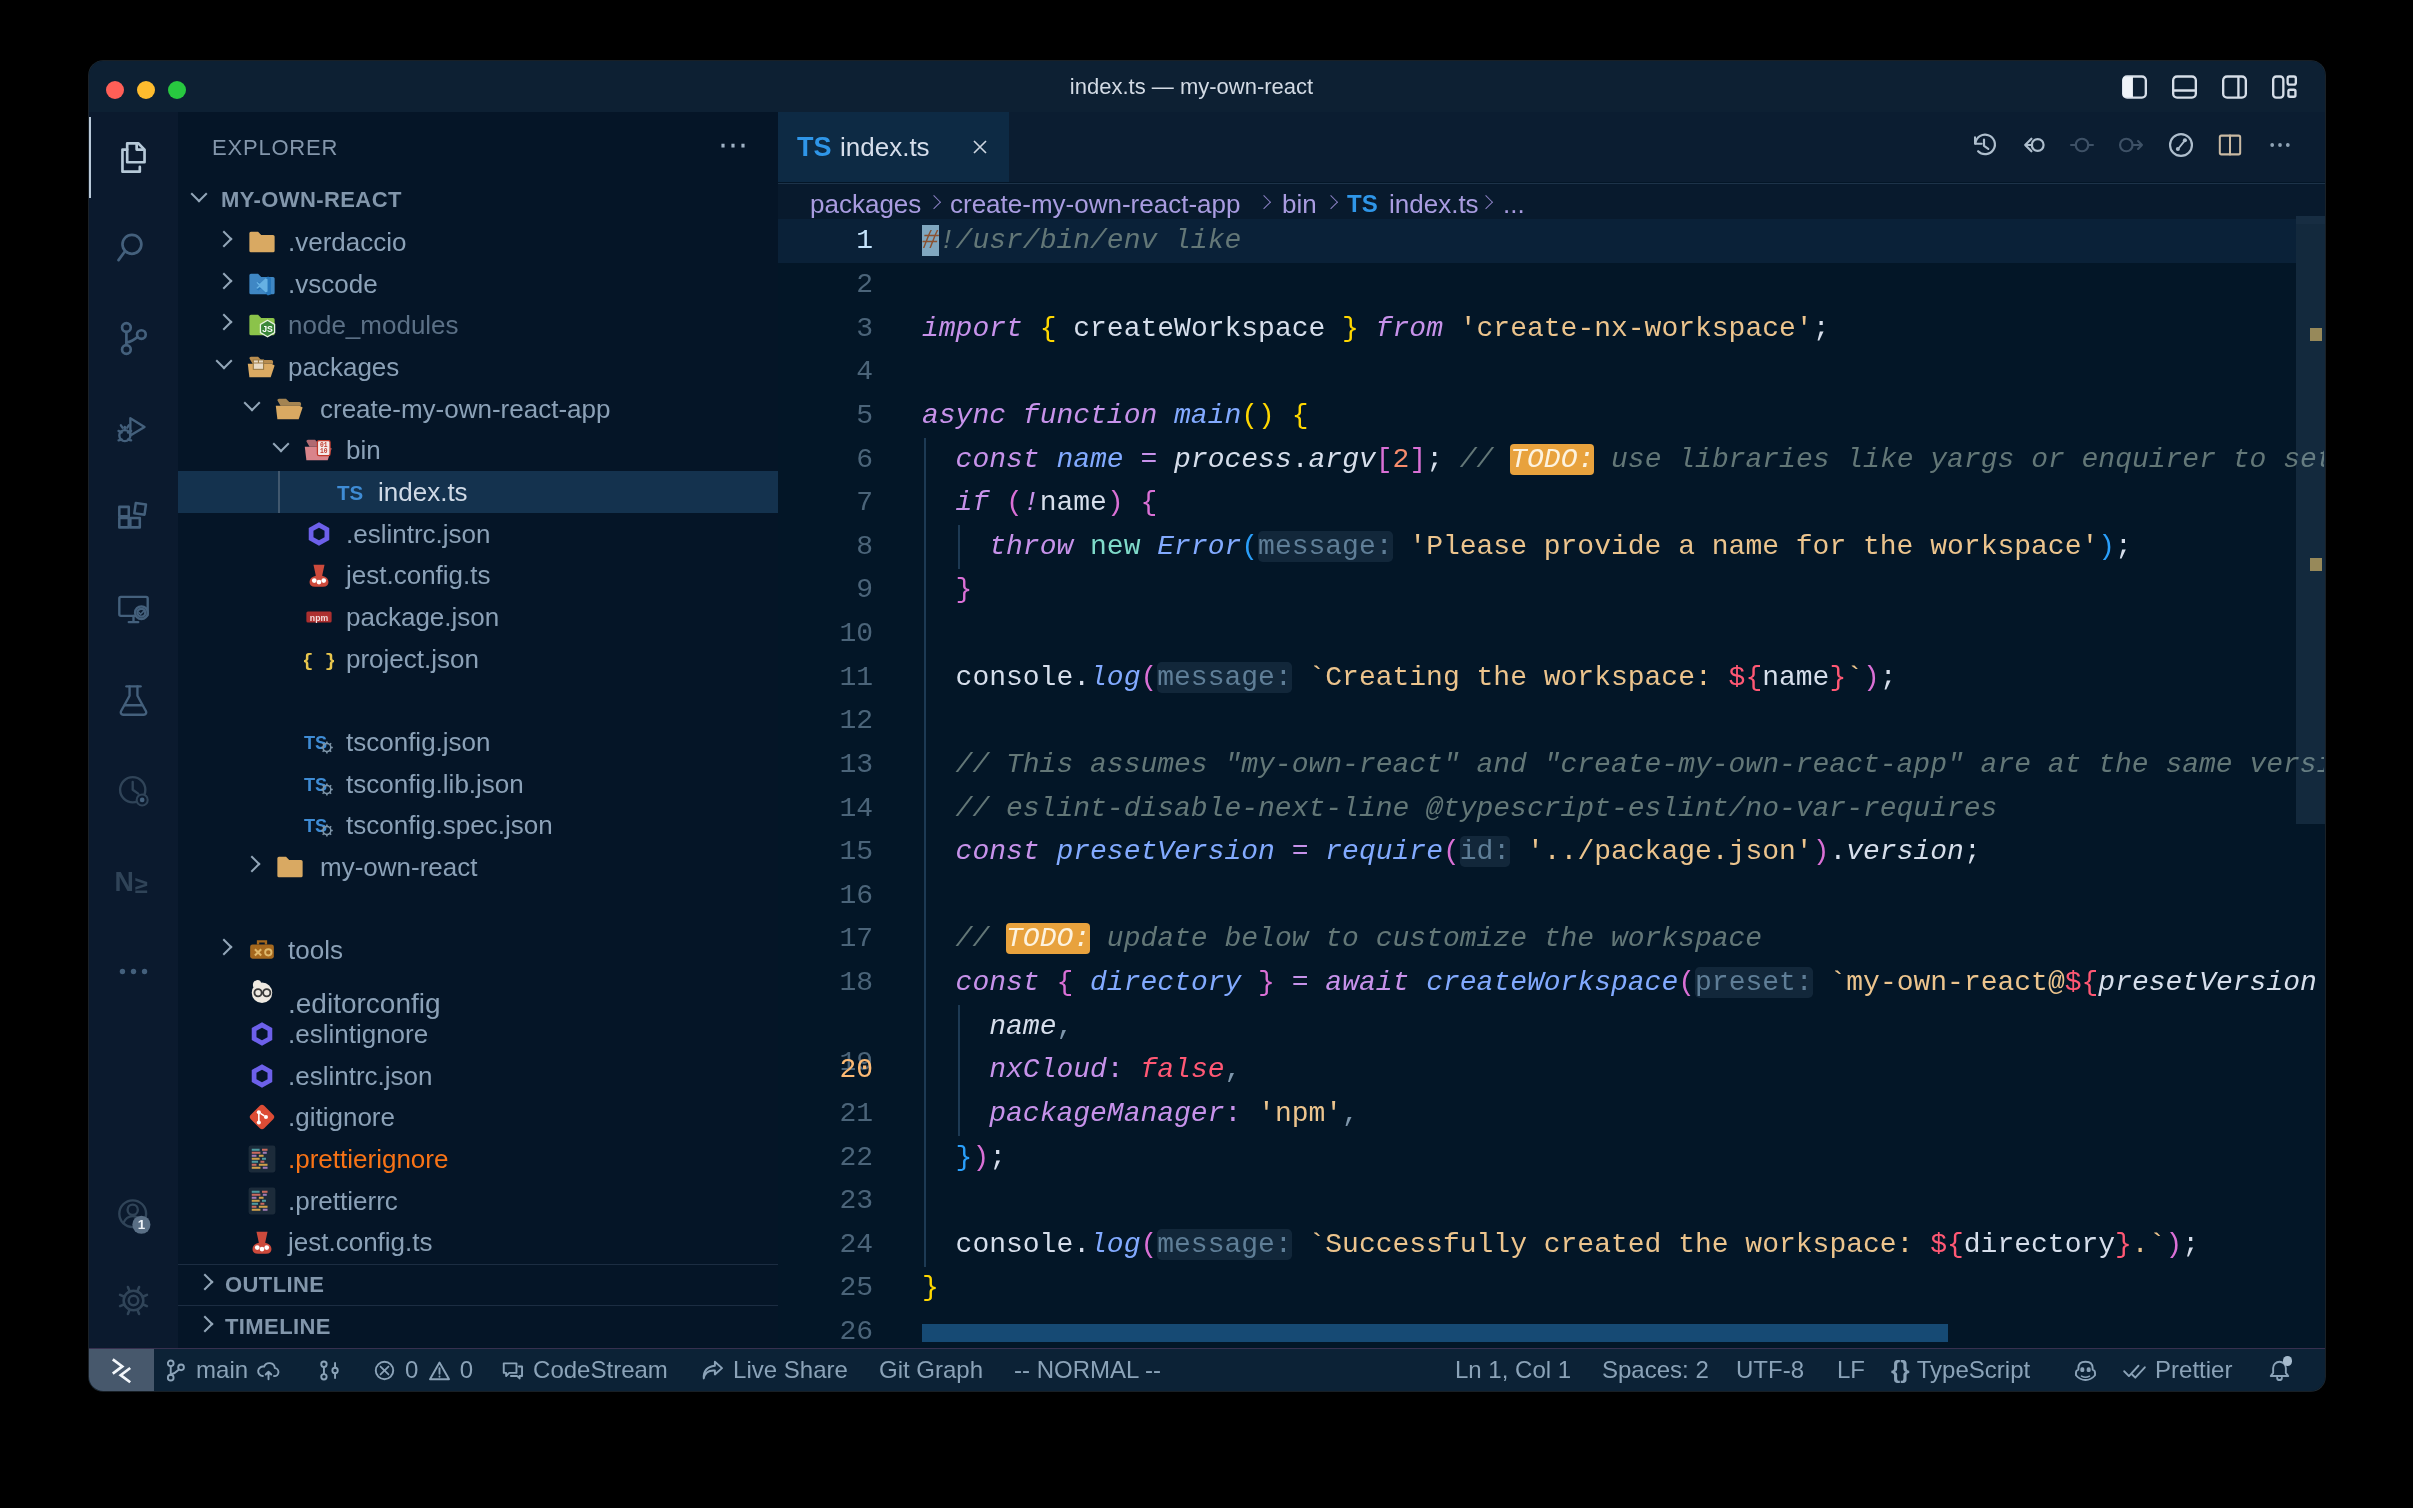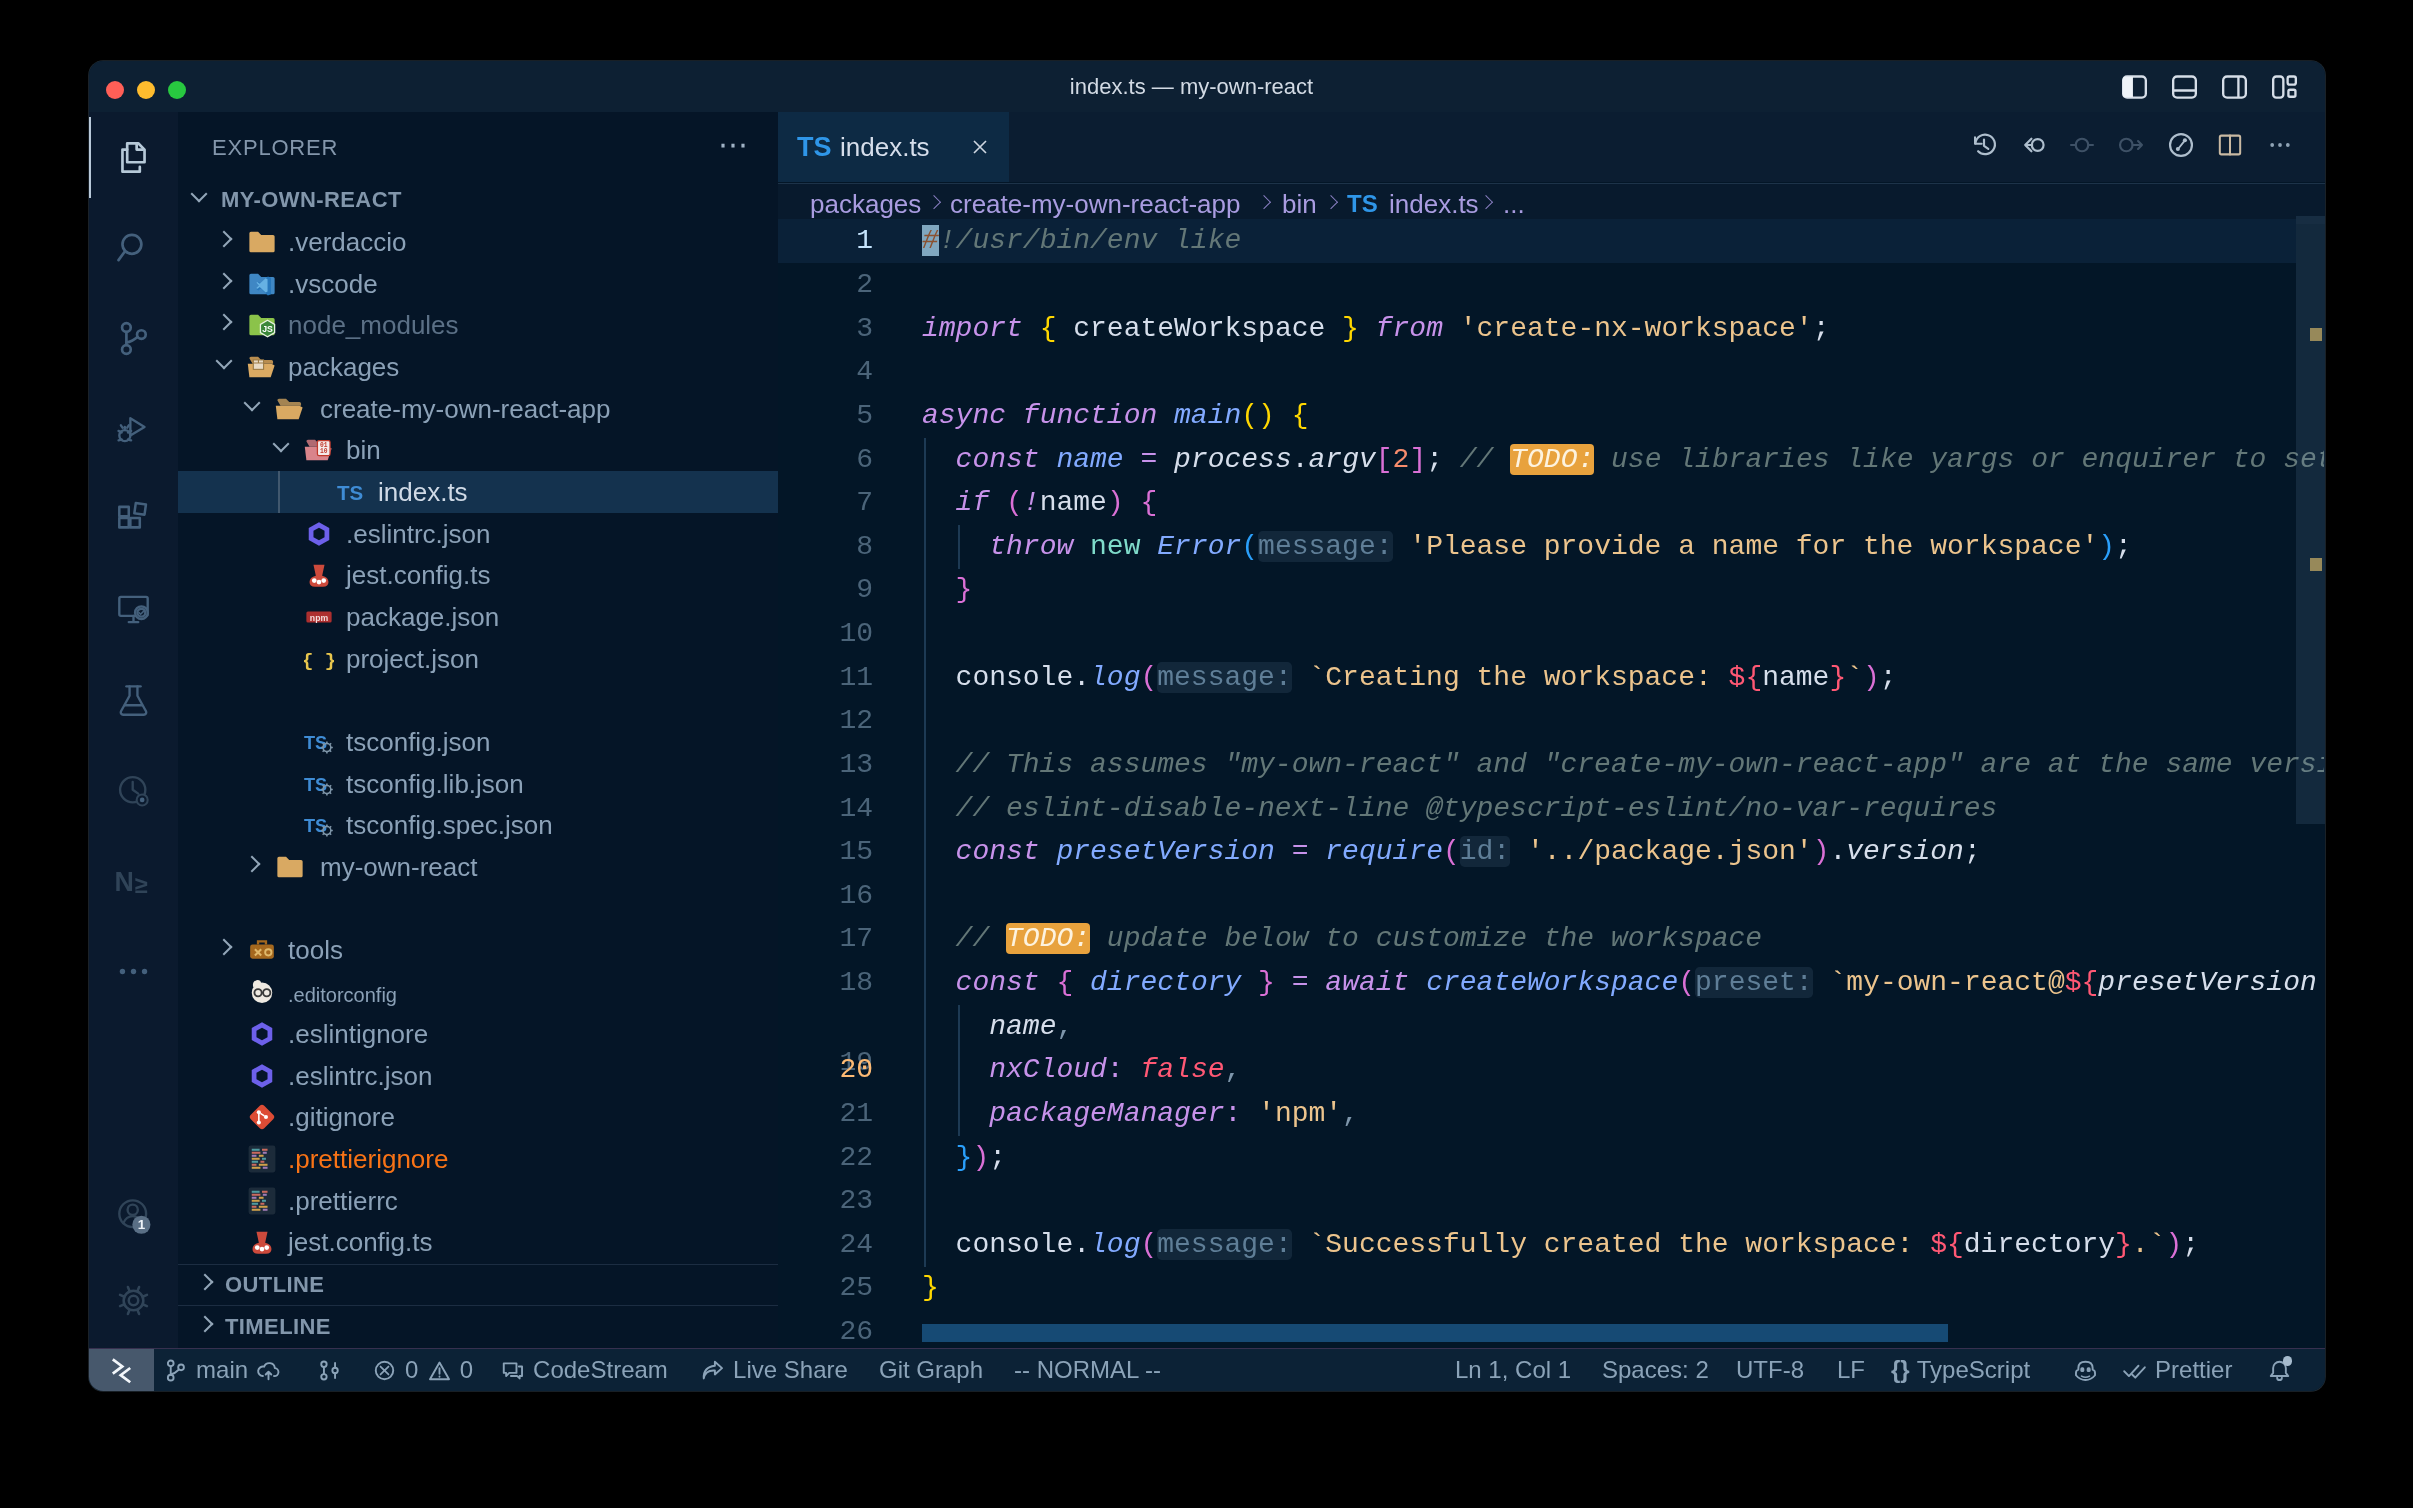--- a/index.html
+++ b/index.html
@@ -321,21 +321,21 @@
 <div style="position:absolute;left:89px;top:910px;width:600px;height:42px;">
       <span style="position:absolute;left:69px;top:5.5px;width:30px;height:30px;">
         <svg width="30" height="30" viewBox="0 0 38 38">
           <circle cx="19" cy="20" r="13" fill="#efeae2"></circle>
           <path d="M8 13 q-2 -7 4 -9 q5 -1 6 4" fill="#efeae2"></path>
           <circle cx="14" cy="20" r="4.6" fill="none" stroke="#3a3a3a" stroke-width="2.4"></circle>
           <circle cx="25" cy="20" r="4.6" fill="none" stroke="#3a3a3a" stroke-width="2.4"></circle>
           <path d="M18.6 20 h2" stroke="#3a3a3a" stroke-width="2"></path>
         </svg>
       </span>
-      <span style="position:absolute;left:110px;top:3px;height:42px;display:flex;align-items:center;color:#8ba1b7;font-size:20px;font-weight:normal;white-space:nowrap;">.editorconfig</span>
+      <span style="position:absolute;left:110px;top:12px;height:42px;display:flex;align-items:center;color:#8ba1b7;font-size:28px;font-weight:normal;white-space:nowrap;">.editorconfig</span>
     </div>
 <div style="position:absolute;left:89px;top:952px;width:600px;height:42px;">
       <span style="position:absolute;left:69px;top:5.5px;width:30px;height:30px;">
         <svg width="30" height="30" viewBox="0 0 38 38">
           <path d="M19 4 l13 7.5 v15 L19 34 L6 26.5 v-15 z" fill="#6d60ea"></path>
           <path d="M19 11 l7 4 v8 l-7 4 -7 -4 v-8 z" fill="#051527"></path>
         </svg>
       </span>
       <span style="position:absolute;left:110px;top:0;height:42px;display:flex;align-items:center;color:#8ba1b7;font-size:26px;font-weight:normal;white-space:nowrap;text-align:center;">.eslintignore</span>
     </div>

